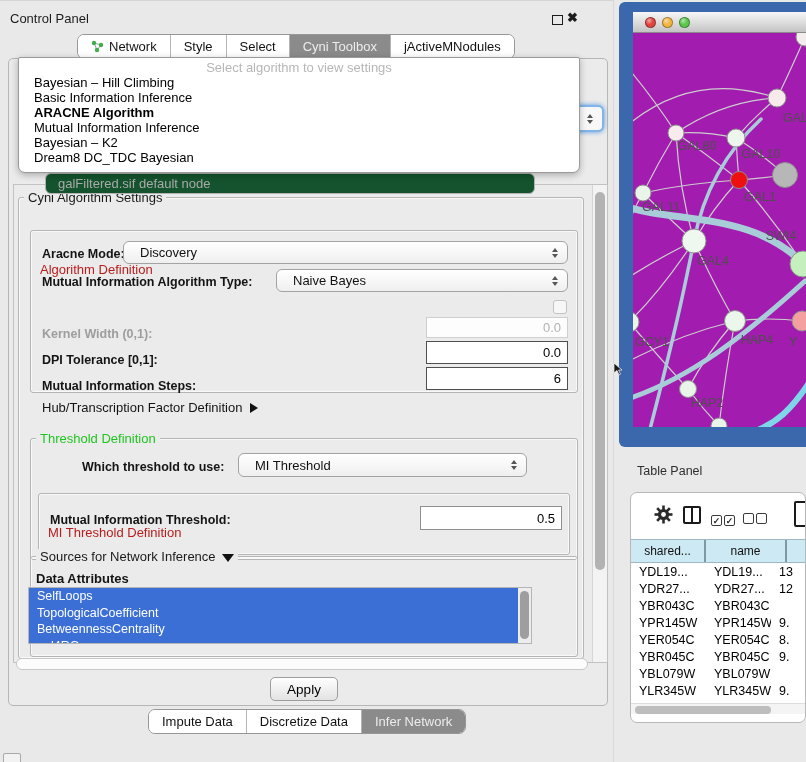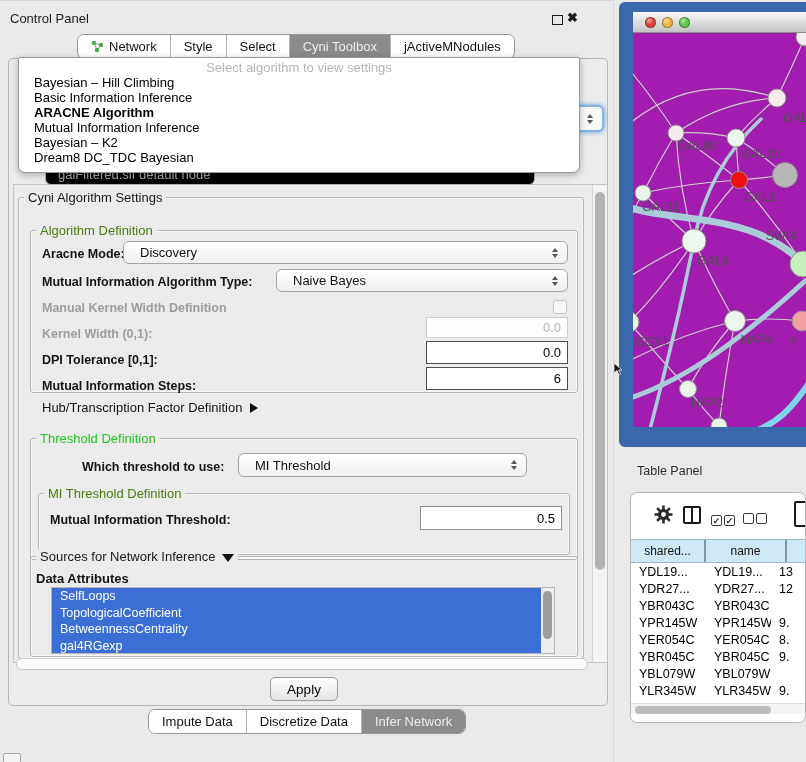--- a/index.html
+++ b/index.html
@@ -33,38 +33,38 @@
   
   .algo-popup { left:18px; top:57px; width:562px; height:116px; background:#fff;
                 border:1px solid #9a9a9a; border-radius:2px 2px 7px 7px;
                 box-shadow:0 2px 7px rgba(0,0,0,.28); z-index:30; }
   .popup-hint { position:absolute; top:2px; left:0; width:100%; text-align:center;
                 color:#b6b6b6; font-size:13px; }
   .popup-items { position:absolute; top:17px; left:15px; right:3px; }
   .popup-item { font-size:13px; color:#000; height:15px; line-height:15px; }
   .popup-item.bold { font-weight:bold; }
 
-  .ghost-combo { left:45px; top:163px; width:490px; height:21px; background:#000000;
+  .ghost-combo { left:45px; top:172px; width:490px; height:21px; background:#14532d;
                  border:1px solid #b2b2b2; border-radius:6px; z-index:5;
                  font-size:13px; color:#aaa; line-height:20px; padding-left:12px; }
   .focus-combo { left:568px; top:104px; width:36px; height:27px; background:#f8f8f8;
                  border:2px solid #82b4e8; border-radius:6px; box-shadow:0 0 5px #5a9ae0; z-index:4; }
 
   
   .settings { left:13px; top:183px; width:595px; height:479px; background:#ebebeb;
               border:1px solid #c2c2c2; }
   .vscroll { left:592px; top:184px; width:15px; height:477px; background:#f3f3f3;
              border-left:1px solid #d5d5d5; }
   .vthumb { position:absolute; left:2px; top:7px; width:10px; height:378px;
             background:#b3b3b3; border-radius:6px; }
 
   .grpbox { border:1px solid #b5b5b5; border-radius:3px;
             box-shadow:inset 0 0 0 1px rgba(255,255,255,.65); }
   .legend { position:absolute; background:#ebebeb; padding:0 4px; font-size:13px; white-space:nowrap; }
-  .lg-black { color:#1a1a1a; } .lg-blue { color:#4d7c0f; } .lg-green { color:#21c521; }
+  .lg-black { color:#1a1a1a; } .lg-blue { color:#b91c1c;margin-top:39px; } .lg-green { color:#21c521; }
 
   .lbl { position:absolute; font-size:12.5px; font-weight:bold; color:#141414; white-space:nowrap; }
   .lbl.dis { color:#9e9e9e; }
   .plain { font-weight:normal; font-size:13px; }
 
   .combo { position:absolute; background:linear-gradient(#ffffff,#efefef);
            border:1px solid #a3a3a3; border-radius:6px; font-size:13px; color:#111;
            display:flex; align-items:center; padding-left:16px; }
   .spin { position:absolute; right:9px; top:50%; transform:translateY(-50%); }
   .spin i { display:block; width:0; height:0; border-left:3.5px solid transparent;
@@ -81,21 +81,21 @@
   .chk { position:absolute; width:14px; height:14px; border:1px solid #c3c3c3;
          border-radius:3px; background:#f7f7f7; }
 
   .tri-right { display:inline-block; width:0; height:0; border-top:5.5px solid transparent;
                border-bottom:5.5px solid transparent; border-left:8px solid #111;
                margin-left:8px; vertical-align:-1px; }
   .tri-down  { display:inline-block; width:0; height:0; border-left:6px solid transparent;
                border-right:6px solid transparent; border-top:8px solid #111;
                margin-left:6px; vertical-align:-1px; }
 
-  .attr-list { left:51px; top:586px; width:504px; height:67px; background:#fff;
+  .attr-list { left:28px; top:586px; width:504px; height:57px; background:#fff;
                border:1px solid #b5b5b5; overflow:hidden; }
   .attr-item { height:16.5px; line-height:16.5px; font-size:12.5px; color:#fff;
                background:#3b6fd6; padding-left:8px; width:491px; }
   .attr-scroll { position:absolute; right:0; top:0; width:13px; height:100%; background:#ededed; }
   .attr-thumb { position:absolute; left:2px; top:3px; width:9px; height:48px;
                 background:#9e9e9e; border-radius:5px; }
   .hpill { left:16px; top:657px; width:572px; height:12px; background:#fcfcfc;
            border:1px solid #c8c8c8; border-radius:6px; }
 
   .apply-btn { left:270px; top:676px; width:68px; height:24px; border:1px solid #9d9d9d;
@@ -212,21 +212,20 @@
 
     <span class="lbl" style="left:42px; top:274px;">Mutual Information Algorithm Type:</span>
     <div class="combo" style="left:276px; top:268px; width:292px; height:23px;">
       <span>Naive Bayes</span>
       <span class="spin">
           <i class="up"></i>
           <i class="dn"></i>
         </span>
     </div>
 
-    <span class="lbl dis" style="left:42px; top:300px;">Manual Kernel Width Definition</span>
     <span class="chk" style="left:553px; top:299px;"></span>
 
     <span class="lbl dis" style="left:42px; top:326px;">Kernel Width (0,1):</span>
     <div class="tfield dis" style="left:426px; top:316px; width:142px; height:21px;">0.0</div>
 
     <span class="lbl" style="left:42px; top:352px;">DPI Tolerance [0,1]:</span>
     <div class="tfield dark" style="left:426px; top:340px; width:142px; height:23px;">0.0</div>
 
     <span class="lbl" style="left:42px; top:378px;">Mutual Information Steps:</span>
     <div class="tfield dark" style="left:426px; top:366px; width:142px; height:23px;">6</div>

